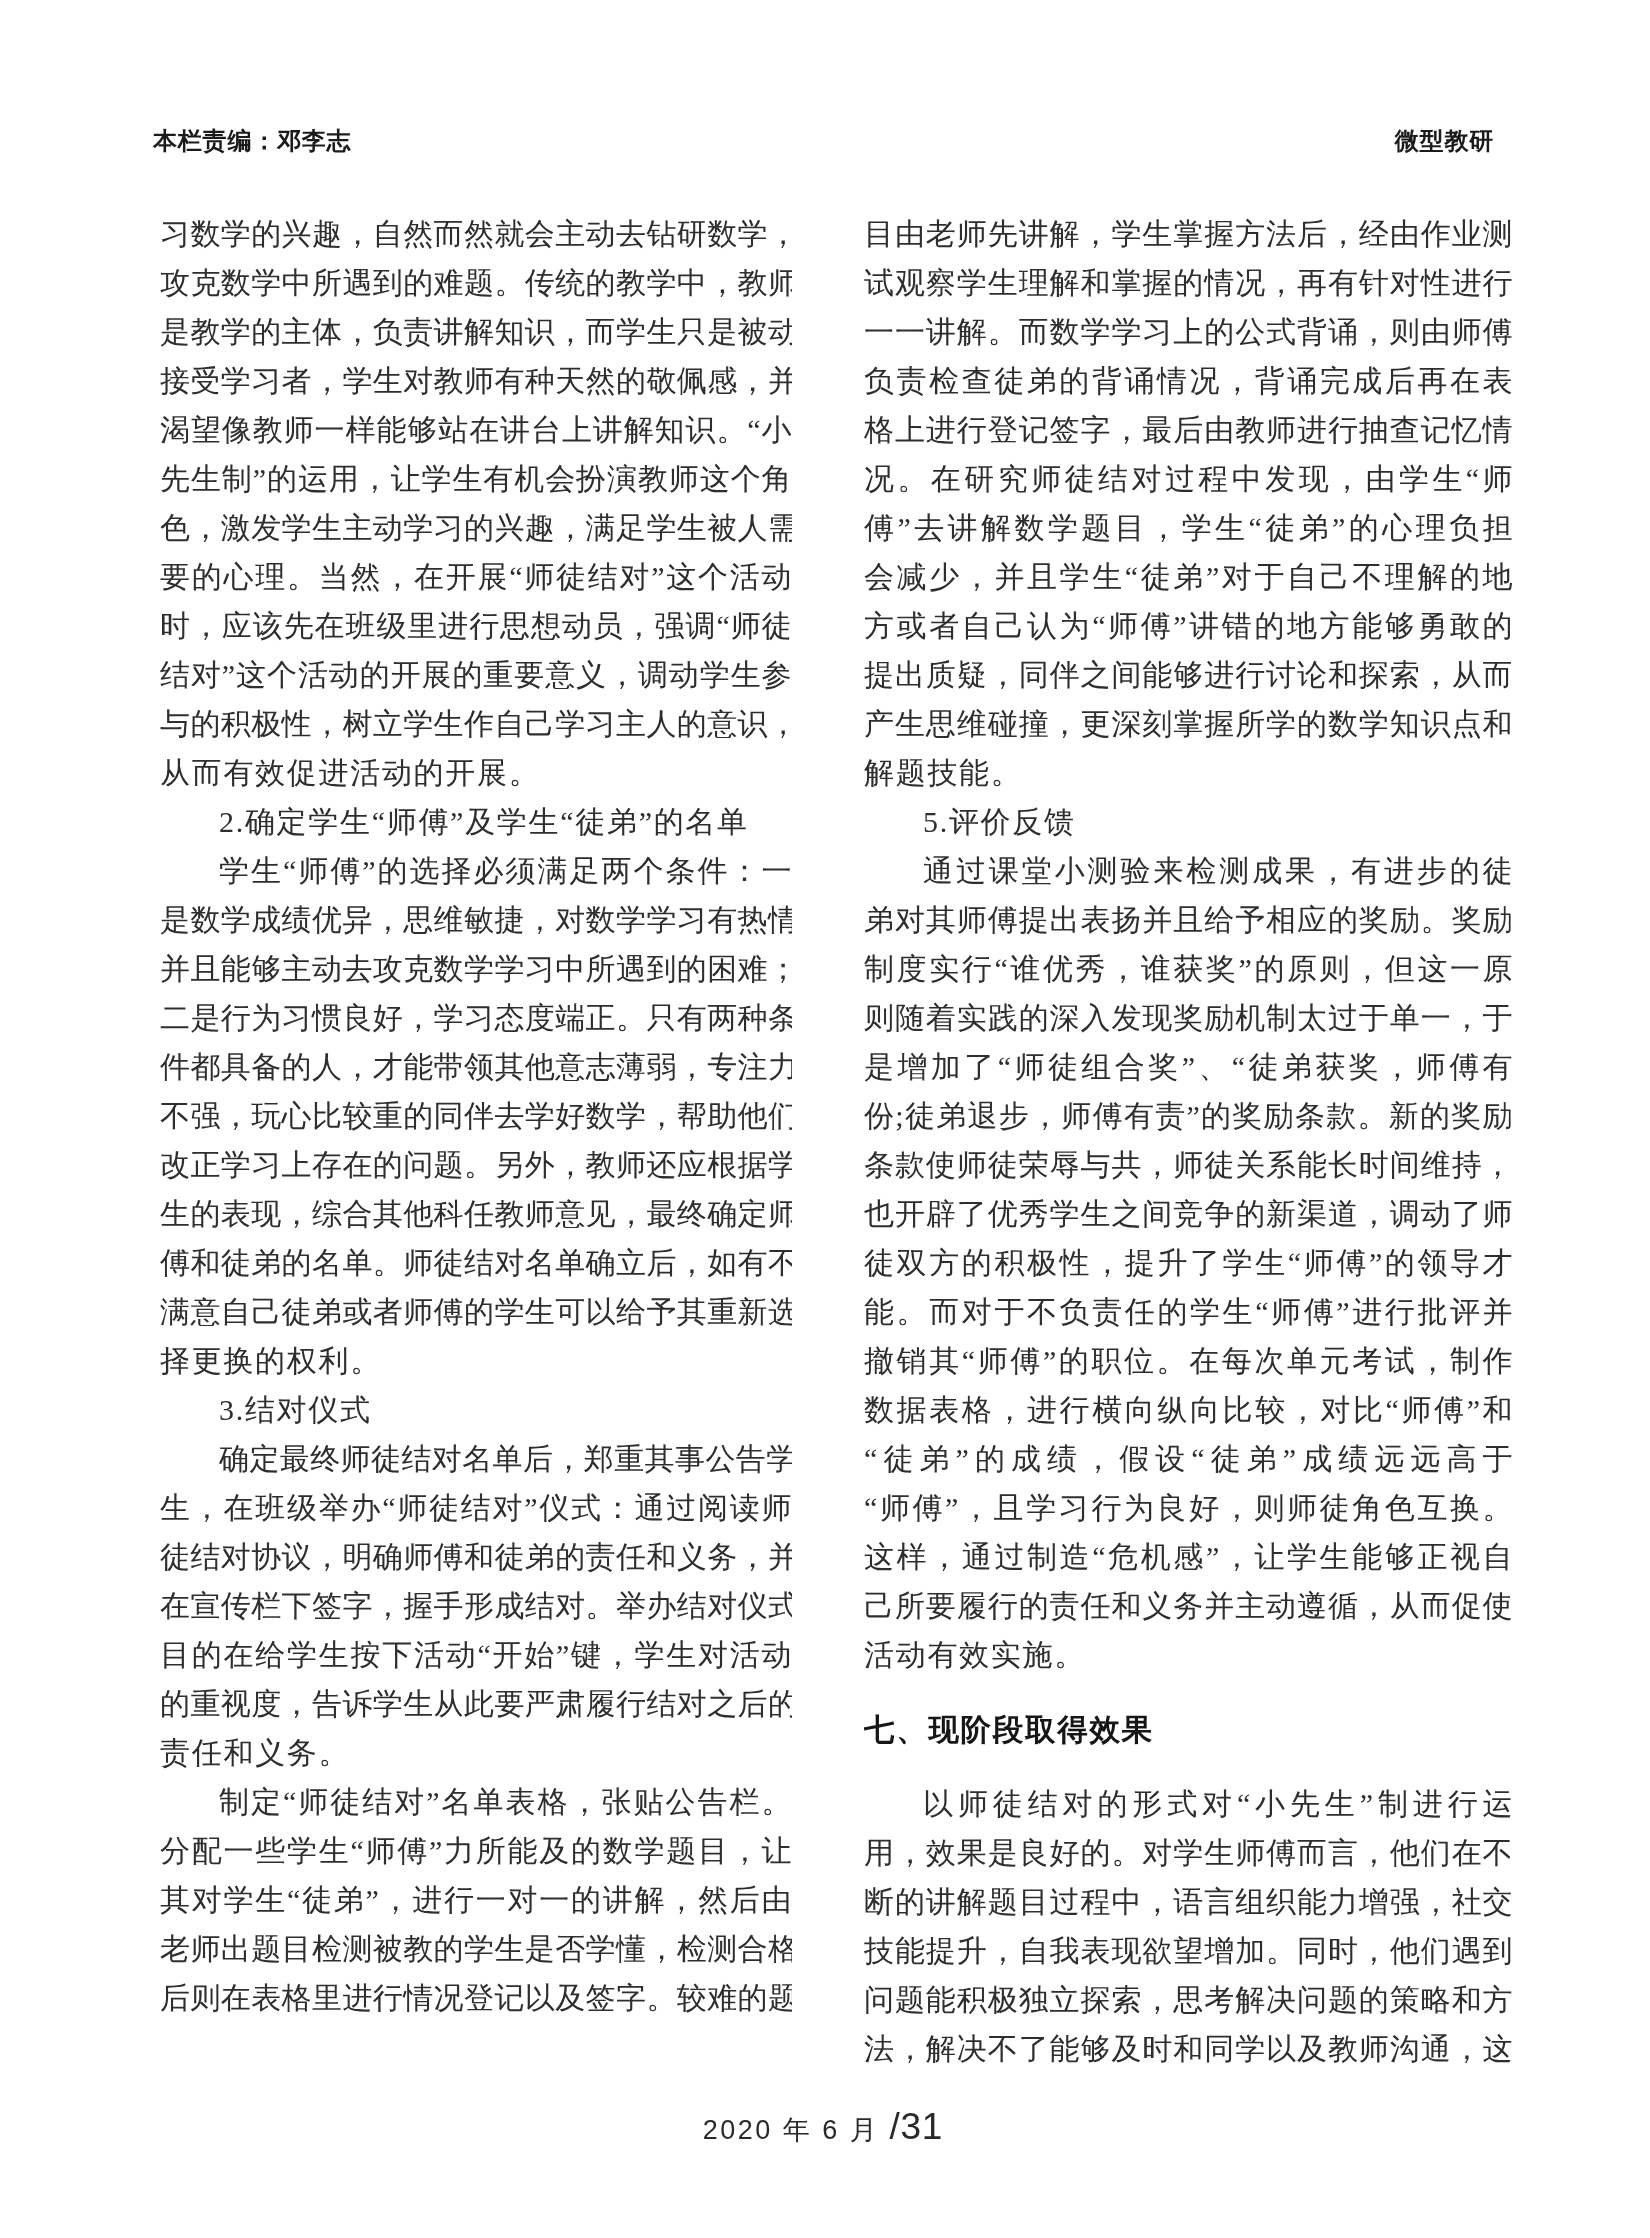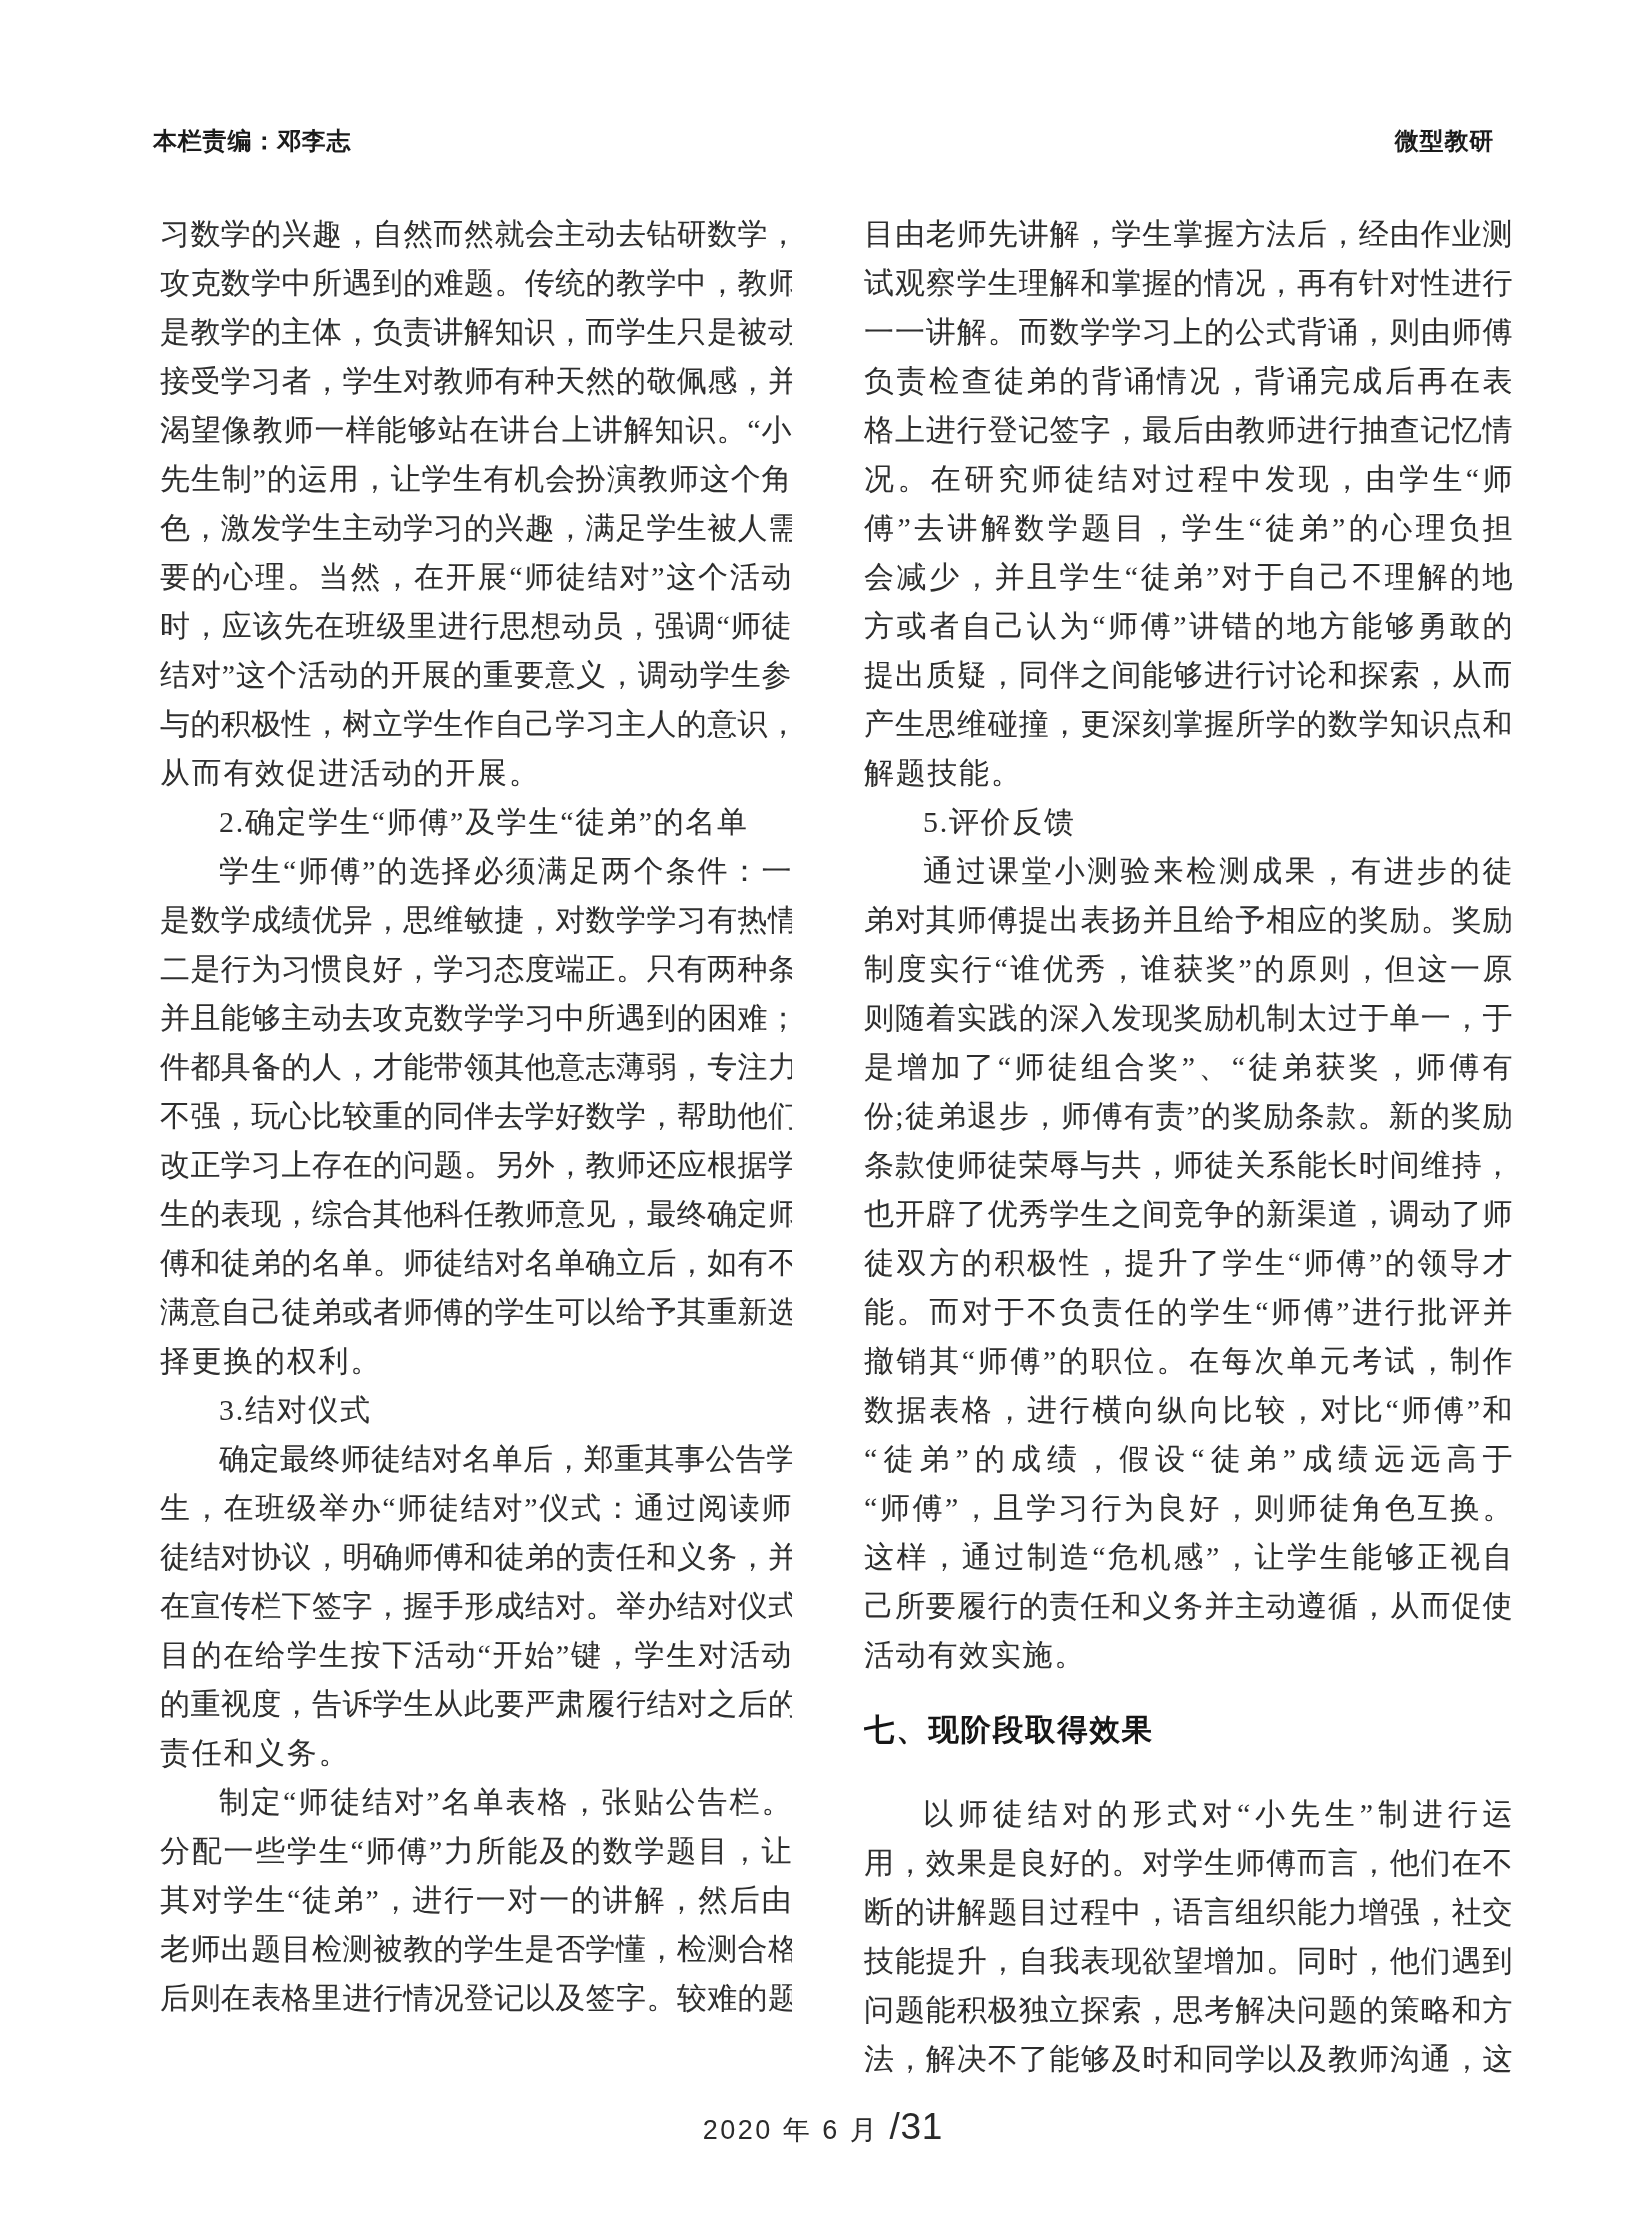--- a/index.html
+++ b/index.html
@@ -30,21 +30,21 @@
     text-align:justify; text-align-last:justify;
     letter-spacing:0.4px;
   }
   .line.e  { text-align:left; text-align-last:left; letter-spacing:1.7px; }
   .line.ie { text-align:center; text-align-last:left; text-indent:59px; letter-spacing:1.7px; }
   .line.ij { text-indent:59px; }
   .line.h  {
     font-family:"Liberation Sans","DejaVu Sans",sans-serif;
     font-weight:bold; font-size:30.5px; color:#161616;
     text-align:left; text-align-last:left; letter-spacing:1.7px;
-    margin-top:26.4px; margin-bottom:35px;
+    margin-top:26.4px; margin-bottom:25px;
   }
   #footer {
     position:absolute; left:0; right:4px; top:2104px;
     text-align:center; height:46px; line-height:46px;
     font-family:"Liberation Sans","DejaVu Sans",sans-serif;
     color:#2a2a2a; font-size:27px; letter-spacing:2.5px;
     white-space:nowrap;
   }
   #footer .pageno { font-size:37px; letter-spacing:0.8px; }
 </style>
@@ -64,22 +64,22 @@
     <div class="line j">先生制”的运用，让学生有机会扮演教师这个角</div>
     <div class="line j">色，激发学生主动学习的兴趣，满足学生被人需</div>
     <div class="line j">要的心理。当然，在开展“师徒结对”这个活动</div>
     <div class="line j">时，应该先在班级里进行思想动员，强调“师徒</div>
     <div class="line j">结对”这个活动的开展的重要意义，调动学生参</div>
     <div class="line j">与的积极性，树立学生作自己学习主人的意识，</div>
     <div class="line e">从而有效促进活动的开展。</div>
     <div class="line ie">2.确定学生“师傅”及学生“徒弟”的名单</div>
     <div class="line ij">学生“师傅”的选择必须满足两个条件：一</div>
     <div class="line j">是数学成绩优异，思维敏捷，对数学学习有热情</div>
+    <div class="line j">并且能够主动去攻克数学学习中所遇到的困难；</div>
     <div class="line j">二是行为习惯良好，学习态度端正。只有两种条</div>
-    <div class="line j">并且能够主动去攻克数学学习中所遇到的困难；</div>
     <div class="line j">件都具备的人，才能带领其他意志薄弱，专注力</div>
     <div class="line j">不强，玩心比较重的同伴去学好数学，帮助他们</div>
     <div class="line j">改正学习上存在的问题。另外，教师还应根据学</div>
     <div class="line j">生的表现，综合其他科任教师意见，最终确定师</div>
     <div class="line j">傅和徒弟的名单。师徒结对名单确立后，如有不</div>
     <div class="line j">满意自己徒弟或者师傅的学生可以给予其重新选</div>
     <div class="line e">择更换的权利。</div>
     <div class="line ie">3.结对仪式</div>
     <div class="line ij">确定最终师徒结对名单后，郑重其事公告学</div>
     <div class="line j">生，在班级举办“师徒结对”仪式：通过阅读师</div>

